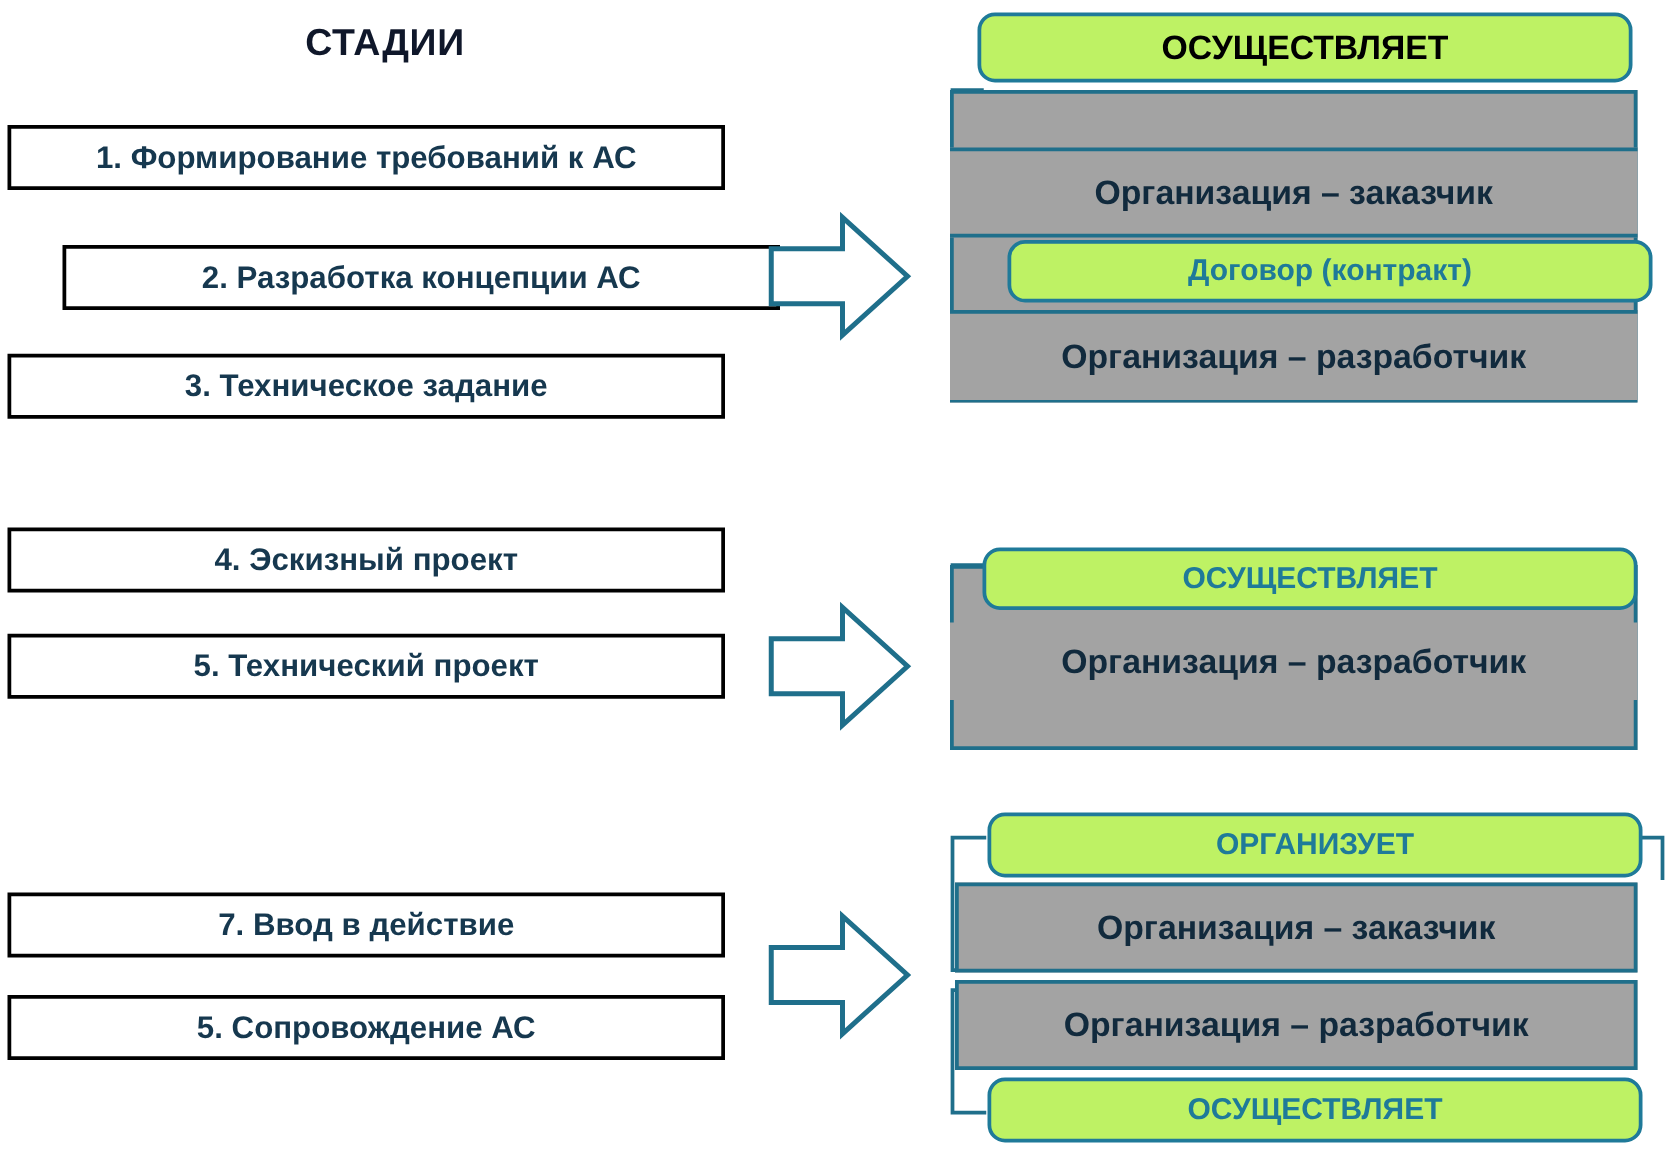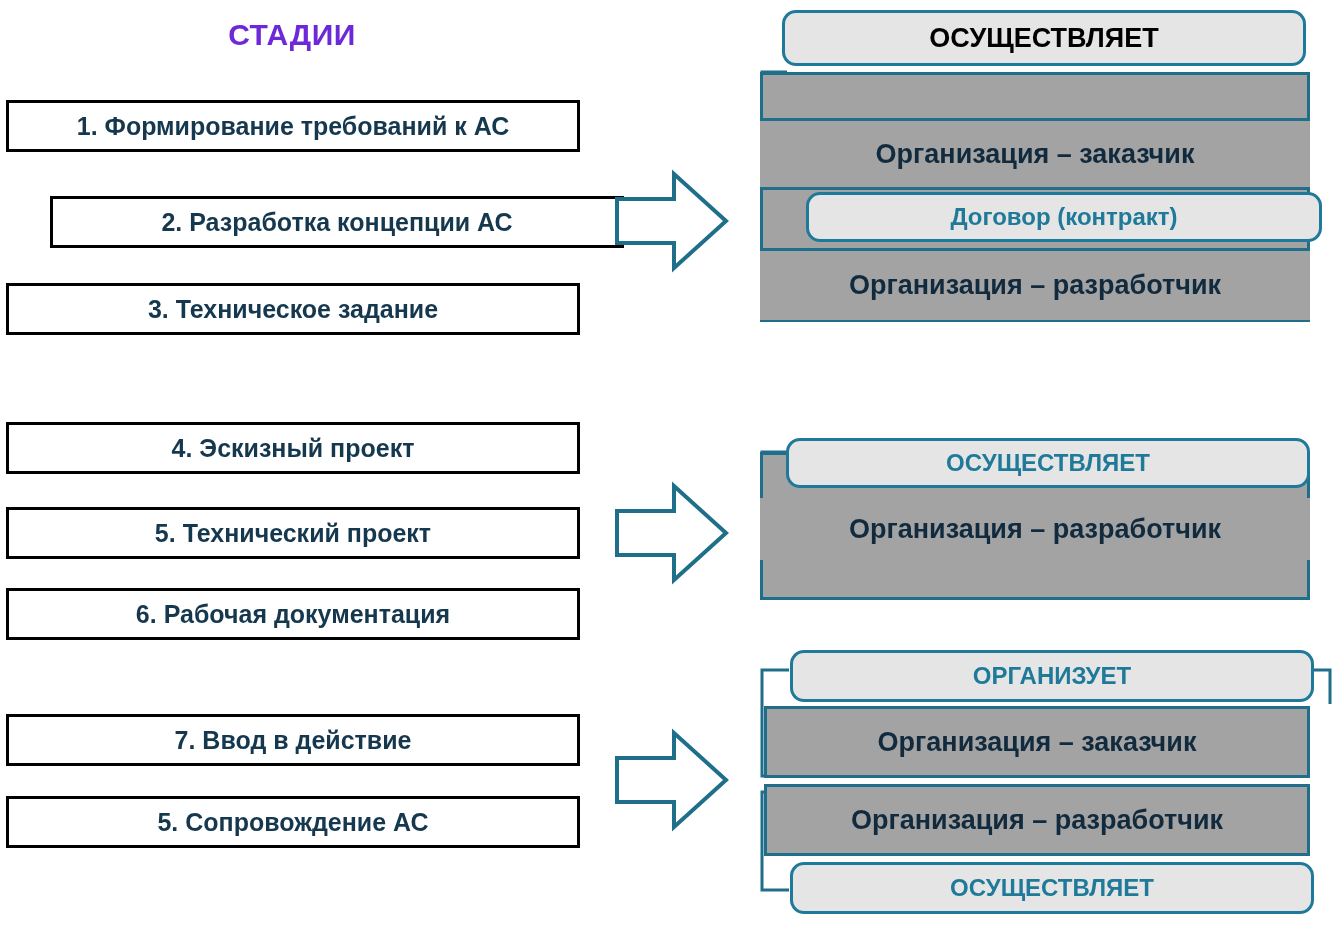--- a/index.html
+++ b/index.html
@@ -14,25 +14,25 @@
     position: relative;
     width: 1339px;
     height: 941px;
     background: #ffffff;
     overflow: hidden;
   }
 
   
   .stages-title {
     position: absolute;
-    left: 0;
+    left: 16px;
     top: 18px;
     width: 584px;
     text-align: center;
-    color: #6d28d9;
+    color: #0f172a;
     font-size: 30px;
     font-weight: bold;
     letter-spacing: 0.5px;
   }
 
   .stage-box {
     position: absolute;
     left: 6px;
     width: 574px;
     height: 52px;
@@ -65,21 +65,21 @@
     display: flex;
     align-items: center;
     justify-content: center;
     text-align: center;
   }
   .round-box {
     position: absolute;
     border: 3px solid #1f7a99;
     border-radius: 14px;
     box-sizing: border-box;
-    background: #e5e5e5;
+    background: #bef264;
     display: flex;
     align-items: center;
     justify-content: center;
     text-align: center;
   }
   .lbl-black {
     color: #000000;
     font-size: 27px;
     font-weight: bold;
   }
@@ -100,21 +100,20 @@
 <div id="canvas">
 
   <div class="stages-title">СТАДИИ</div>
 
   <div class="stage-box" style="top:100px;">1. Формирование требований к АС</div>
   <div class="stage-box" style="top:196px;margin-left:44px;">2. Разработка концепции АС</div>
   <div class="stage-box" style="top:283px;">3. Техническое задание</div>
 
   <div class="stage-box" style="top:422px;">4. Эскизный проект</div>
   <div class="stage-box" style="top:507px;">5. Технический проект</div>
-  <div class="stage-box" style="top:588px;">6. Рабочая документация</div>
 
   <div class="stage-box" style="top:714px;">7. Ввод в действие</div>
   <div class="stage-box" style="top:796px;">5. Сопровождение АС</div>
 
   <div class="arrow" style="left:612px; top:166px;">
     <svg width="120" height="110" viewBox="0 0 120 110">
       <polygon points="5,33 62,33 62,8 114,55 62,102 62,77 5,77" fill="#ffffff" stroke="#1f6f8b" stroke-width="4" stroke-linejoin="miter"></polygon>
     </svg>
   </div>
 

